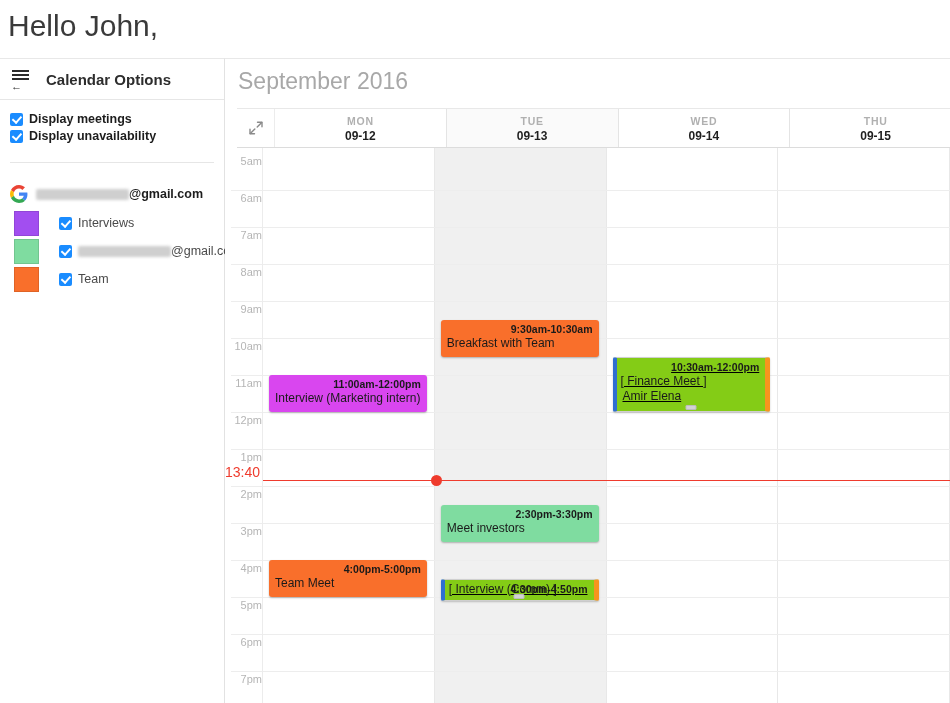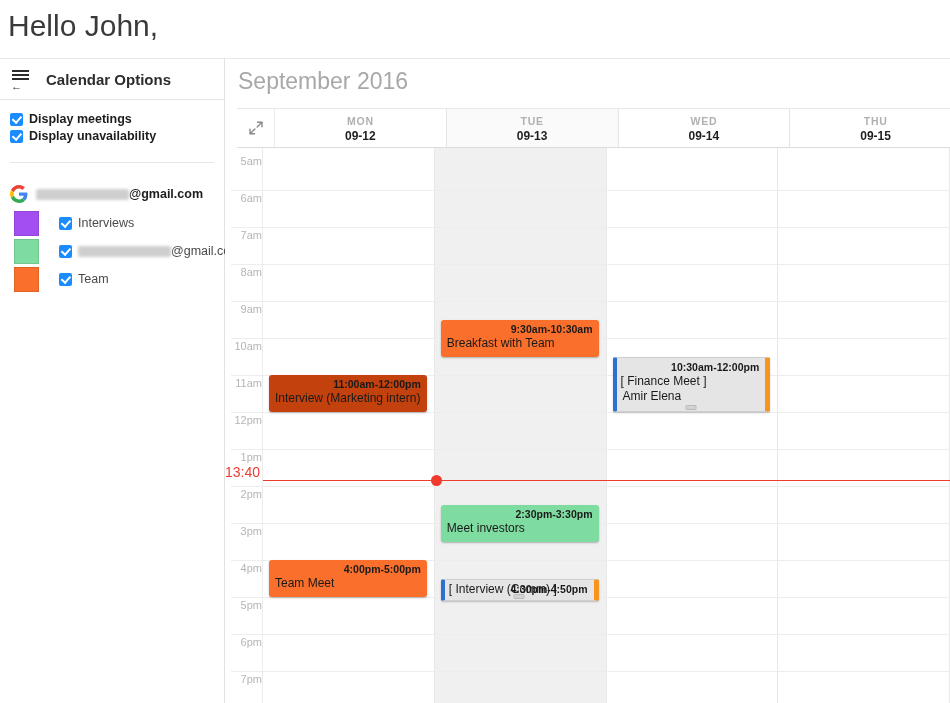--- a/index.html
+++ b/index.html
@@ -264,26 +264,27 @@
     white-space: nowrap;
   }
   .event .esub {
     font-size: 12px;
     color: #1a1a1a;
     line-height: 15px;
     padding: 0 6px;
     white-space: nowrap;
   }
   .event.outline {
-    background: #e5e5e5;
+    background: #84cc16;
     border: 1px solid #cfcfcf;
     border-left: 4px solid #2f6fd0;
     border-right: 5px solid #f7941e;
     border-radius: 2px;
     box-shadow: 0 1px 2px rgba(0,0,0,0.22);
+    text-decoration: underline;
   }
   .event.outline .etitle { padding-left: 4px; }
   .grip {
     position: absolute;
     bottom: 1px; left: 50%;
     transform: translateX(-50%);
     width: 11px; height: 5px;
     background: #d2d2d2;
     border: 1px solid #bbbbbb;
     border-radius: 1px;
@@ -461,21 +462,21 @@
           <div class="event" style="left: 215.75px; width: 157.75px; top: 171.5px; height: 37px; background: rgb(249, 111, 43);">
             <div class="etime">9:30am-10:30am</div>
             <div class="etitle">Breakfast with Team</div>
           </div>
           <div class="event outline" style="left: 387.5px; width: 157.75px; top: 208.5px; height: 55.5px; border-left-color: rgb(47, 111, 208); border-right-color: rgb(247, 148, 30);">
             <div class="etime">10:30am-12:00pm</div>
             <div class="etitle">[ Finance Meet ]</div>
             <div class="esub">Amir Elena</div>
             <div class="grip"></div>
           </div>
-          <div class="event" style="left: 44px; width: 157.75px; top: 227px; height: 37px; background: #c2410c;">
+          <div class="event" style="left: 44px; width: 157.75px; top: 227px; height: 37px; background: #d946ef;">
             <div class="etime">11:00am-12:00pm</div>
             <div class="etitle">Interview (Marketing intern)</div>
           </div>
           <div class="event" style="left: 215.75px; width: 157.75px; top: 356.5px; height: 37px; background: rgb(127, 220, 160);">
             <div class="etime">2:30pm-3:30pm</div>
             <div class="etitle">Meet investors</div>
           </div>
           <div class="event" style="left: 44px; width: 157.75px; top: 412px; height: 37px; background: rgb(249, 111, 43);">
             <div class="etime">4:00pm-5:00pm</div>
             <div class="etitle">Team Meet</div>

